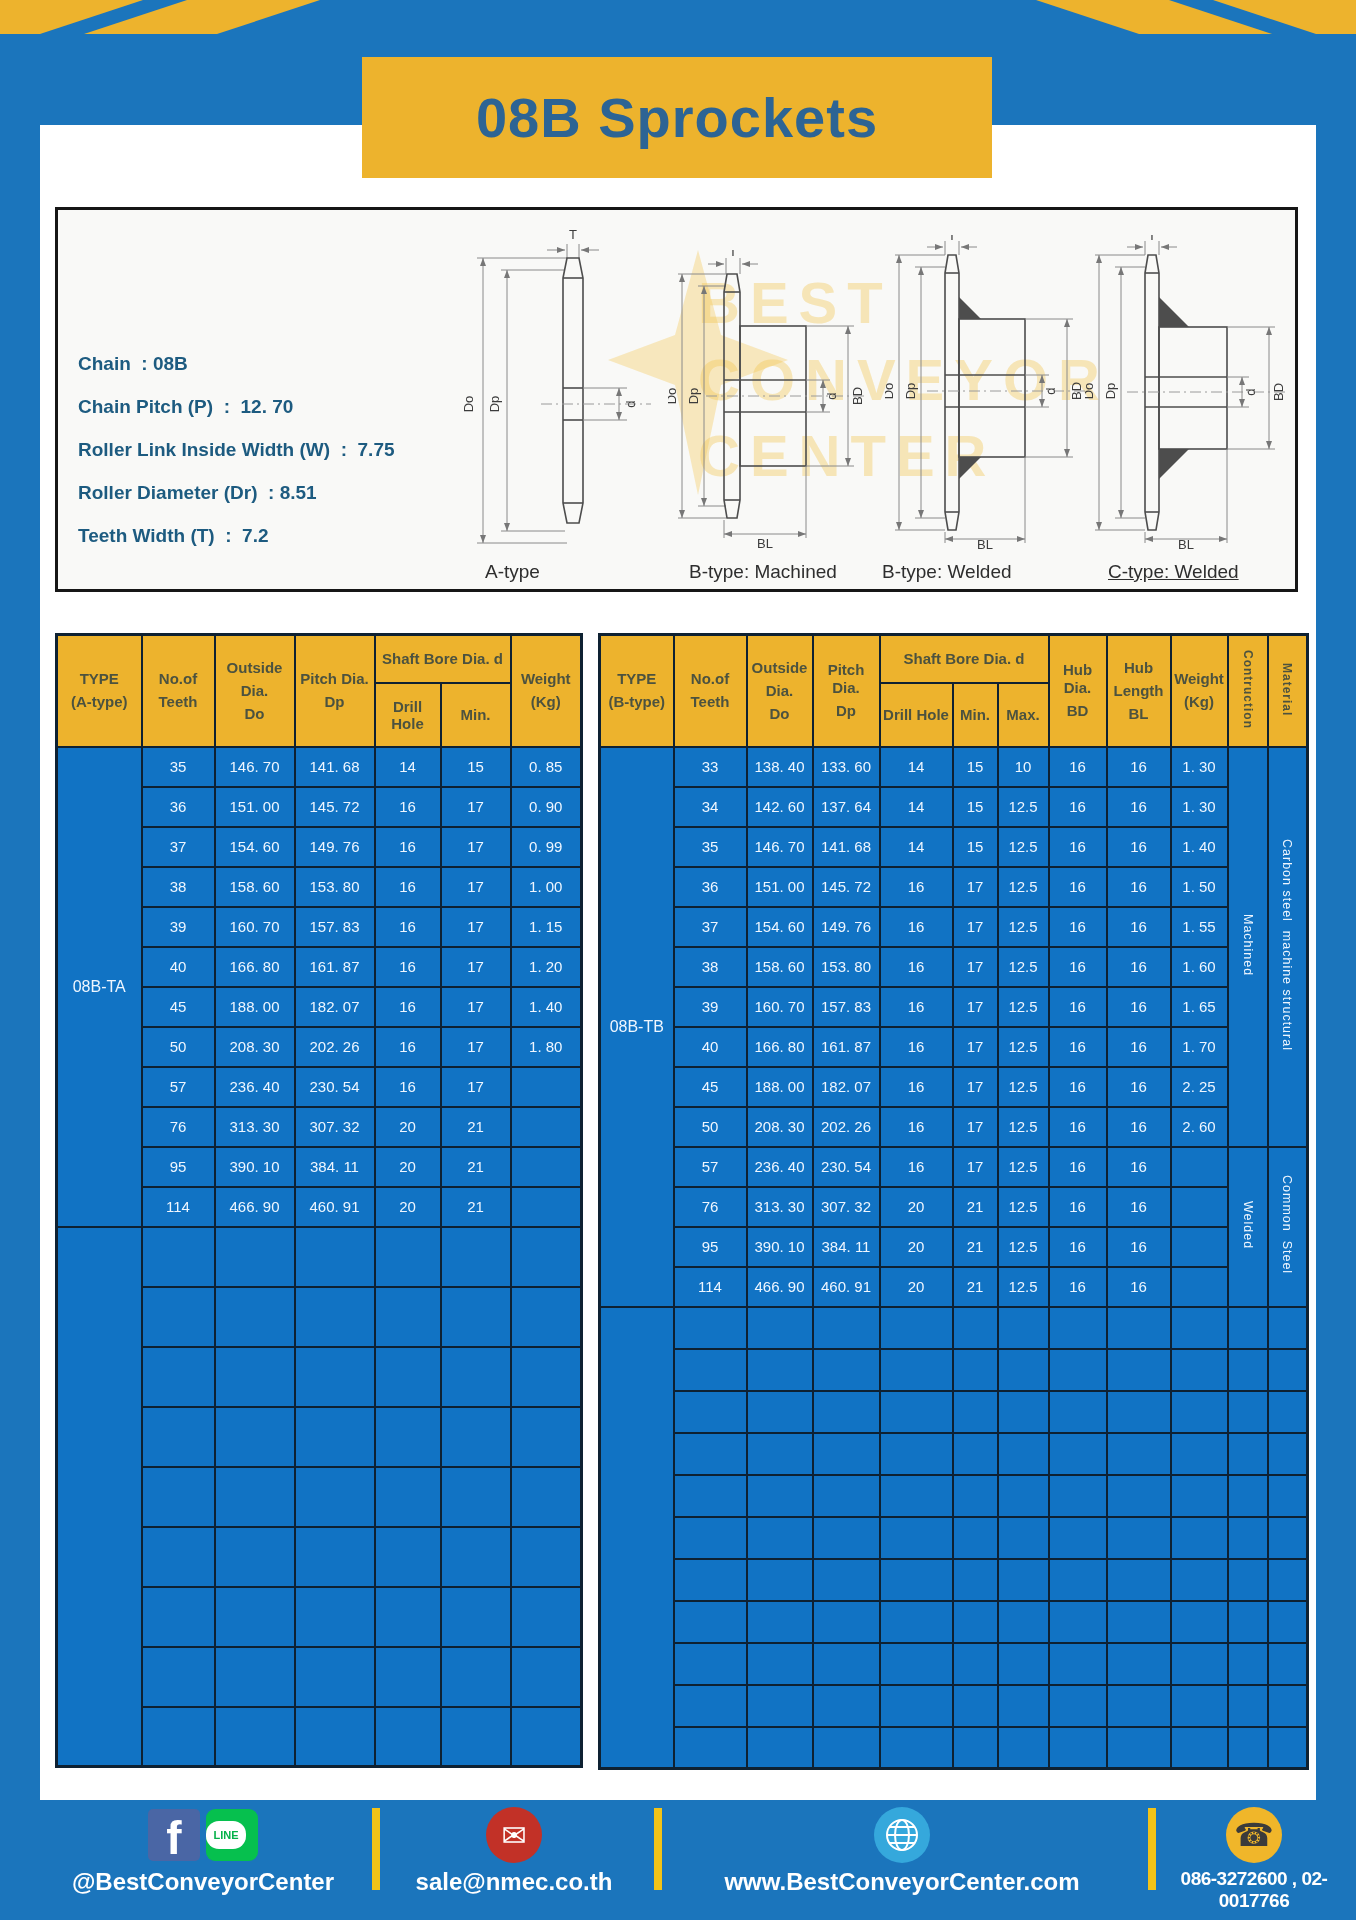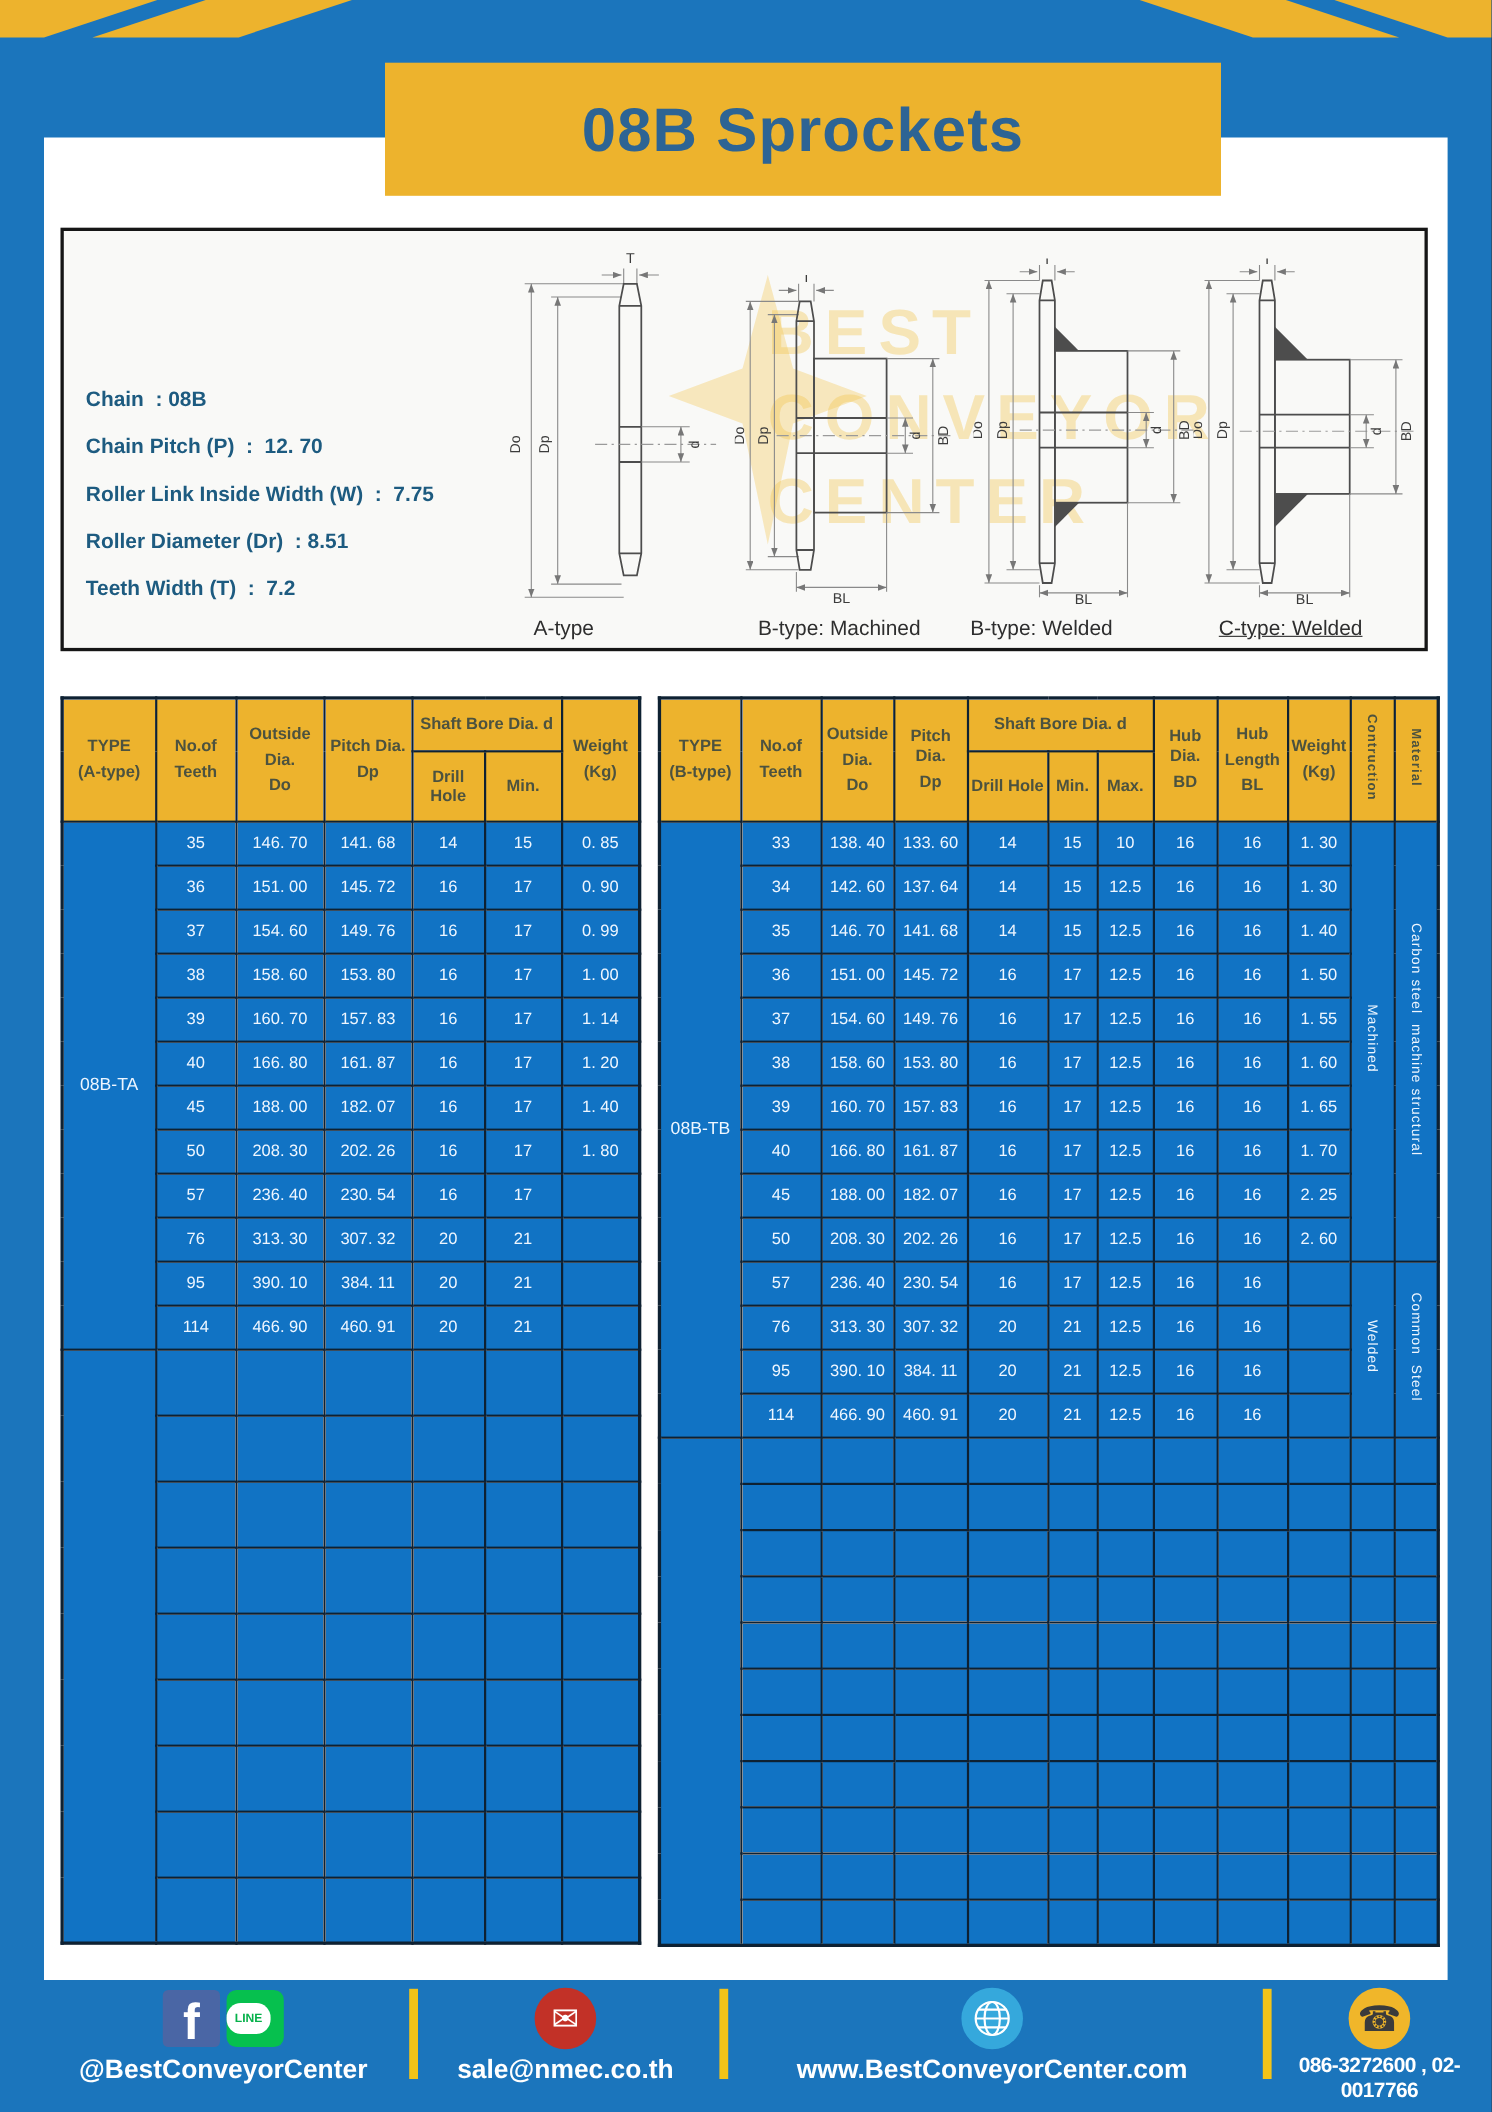--- a/index.html
+++ b/index.html
@@ -1,20 +1,20 @@
 <!DOCTYPE html>
 <html><head>
 <meta charset="utf-8">
 <style>
   html,body{margin:0;padding:0;background:#0e2132;}
   .canvas{position:relative;width:1356px;height:1920px;background:#1b75bc;overflow:hidden;
           font-family:"Liberation Sans",sans-serif;}
   .stripes{position:absolute;left:0;top:0;}
   .page{position:absolute;left:40px;top:125px;width:1276px;height:1675px;background:#ffffff;}
-  .banner{position:absolute;left:350px;top:57px;width:760px;height:121px;background:#edb32d;
+  .banner{position:absolute;left:362px;top:57px;width:630px;height:121px;background:#edb32d;
           display:flex;align-items:center;justify-content:center;}
   .banner span{font-size:56px;font-weight:bold;color:#2d6494;letter-spacing:1px;}
   .diagram-box{position:absolute;left:55px;top:207px;width:1243px;height:385px;background:#f9f9f7;
           border:3px solid #161616;box-sizing:border-box;}
   .specs{position:absolute;left:20px;top:132px;}
   .spec-line{font-size:19px;font-weight:bold;color:#1d5b80;line-height:43px;white-space:pre;}
   .wm{position:absolute;left:545px;top:20px;width:560px;height:350px;pointer-events:none;}
   .wm-text{position:absolute;left:95px;top:35px;font-size:58px;font-weight:bold;
            color:rgba(243,197,80,0.38);letter-spacing:10px;line-height:1.32;}
   .wm-star{position:absolute;left:0;top:10px;}
@@ -324,21 +324,21 @@
             <td>16</td>
             <td>17</td>
             <td>1. 00</td>
           </tr>
       <tr class="dr">
             <td>39</td>
             <td>160. 70</td>
             <td>157. 83</td>
             <td>16</td>
             <td>17</td>
-            <td>1. 14</td>
+            <td>1. 15</td>
           </tr>
       <tr class="dr">
             <td>40</td>
             <td>166. 80</td>
             <td>161. 87</td>
             <td>16</td>
             <td>17</td>
             <td>1. 20</td>
           </tr>
       <tr class="dr">

